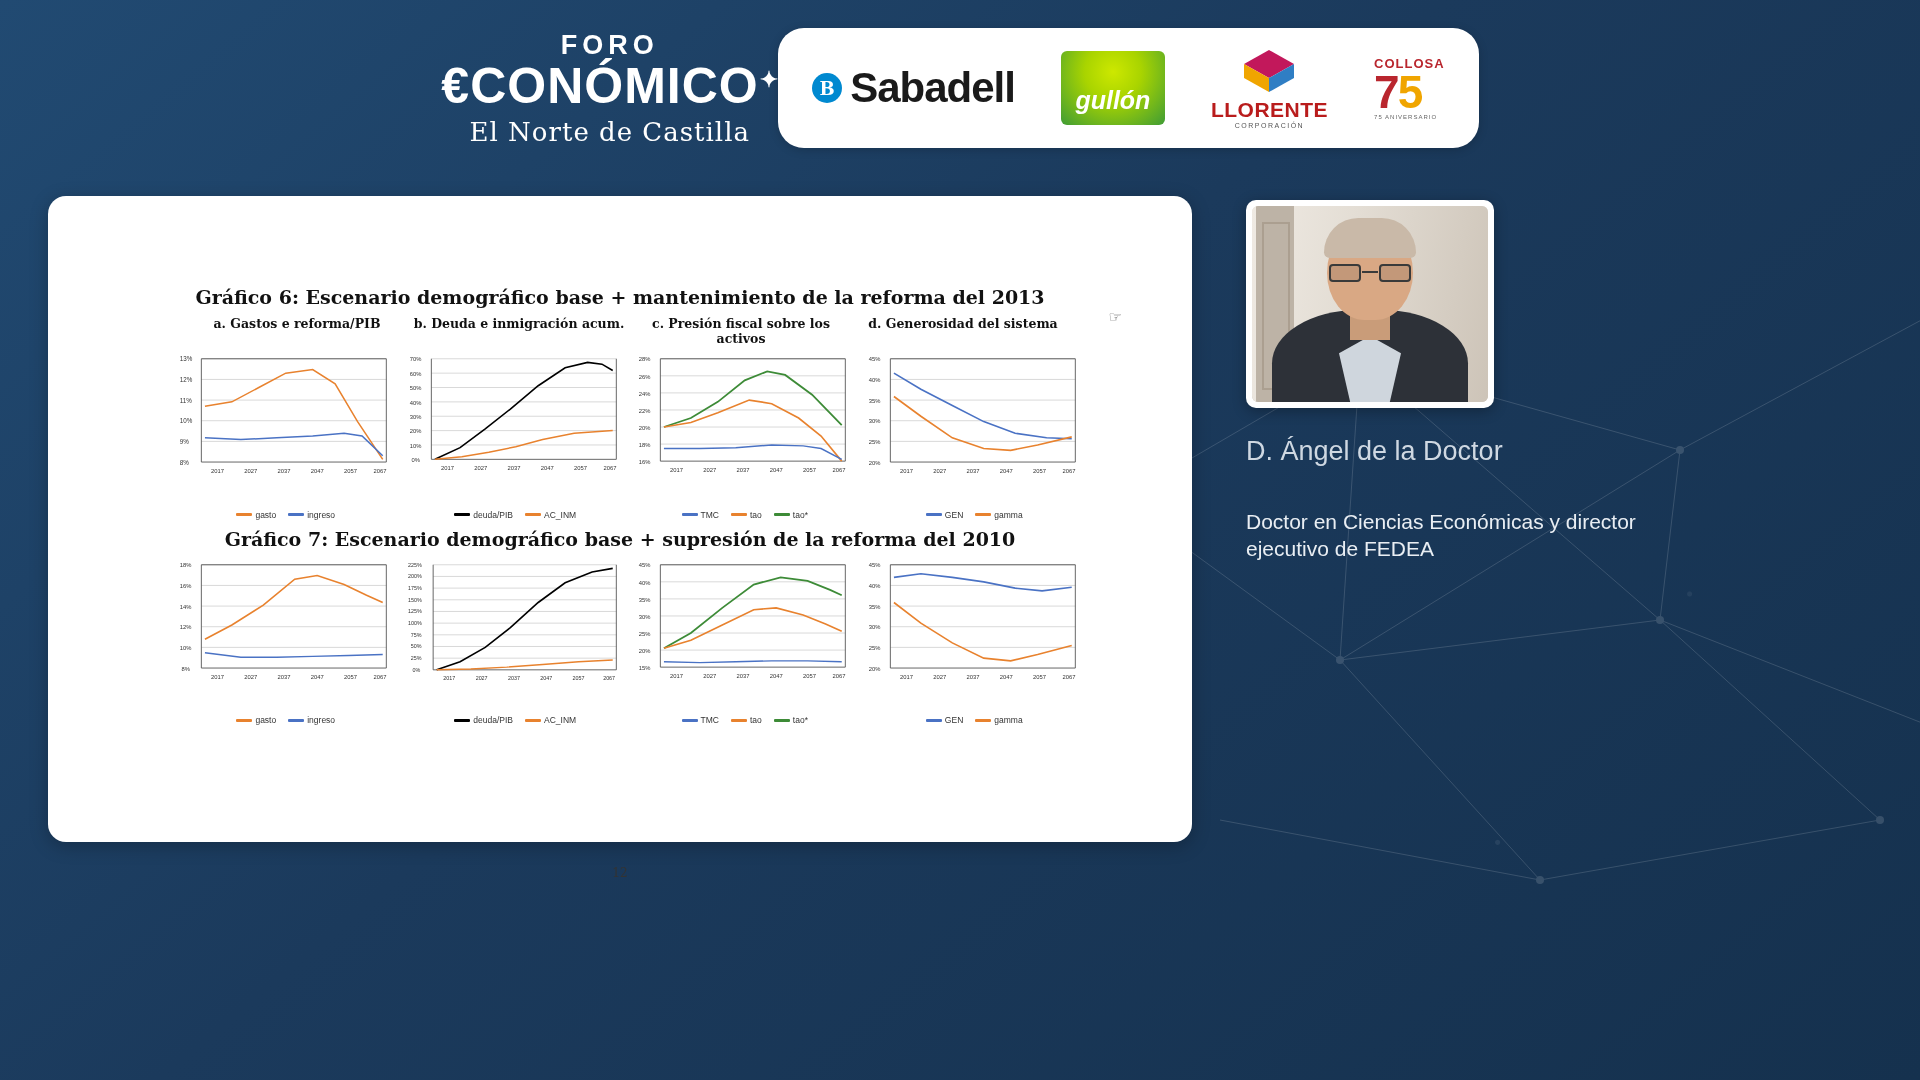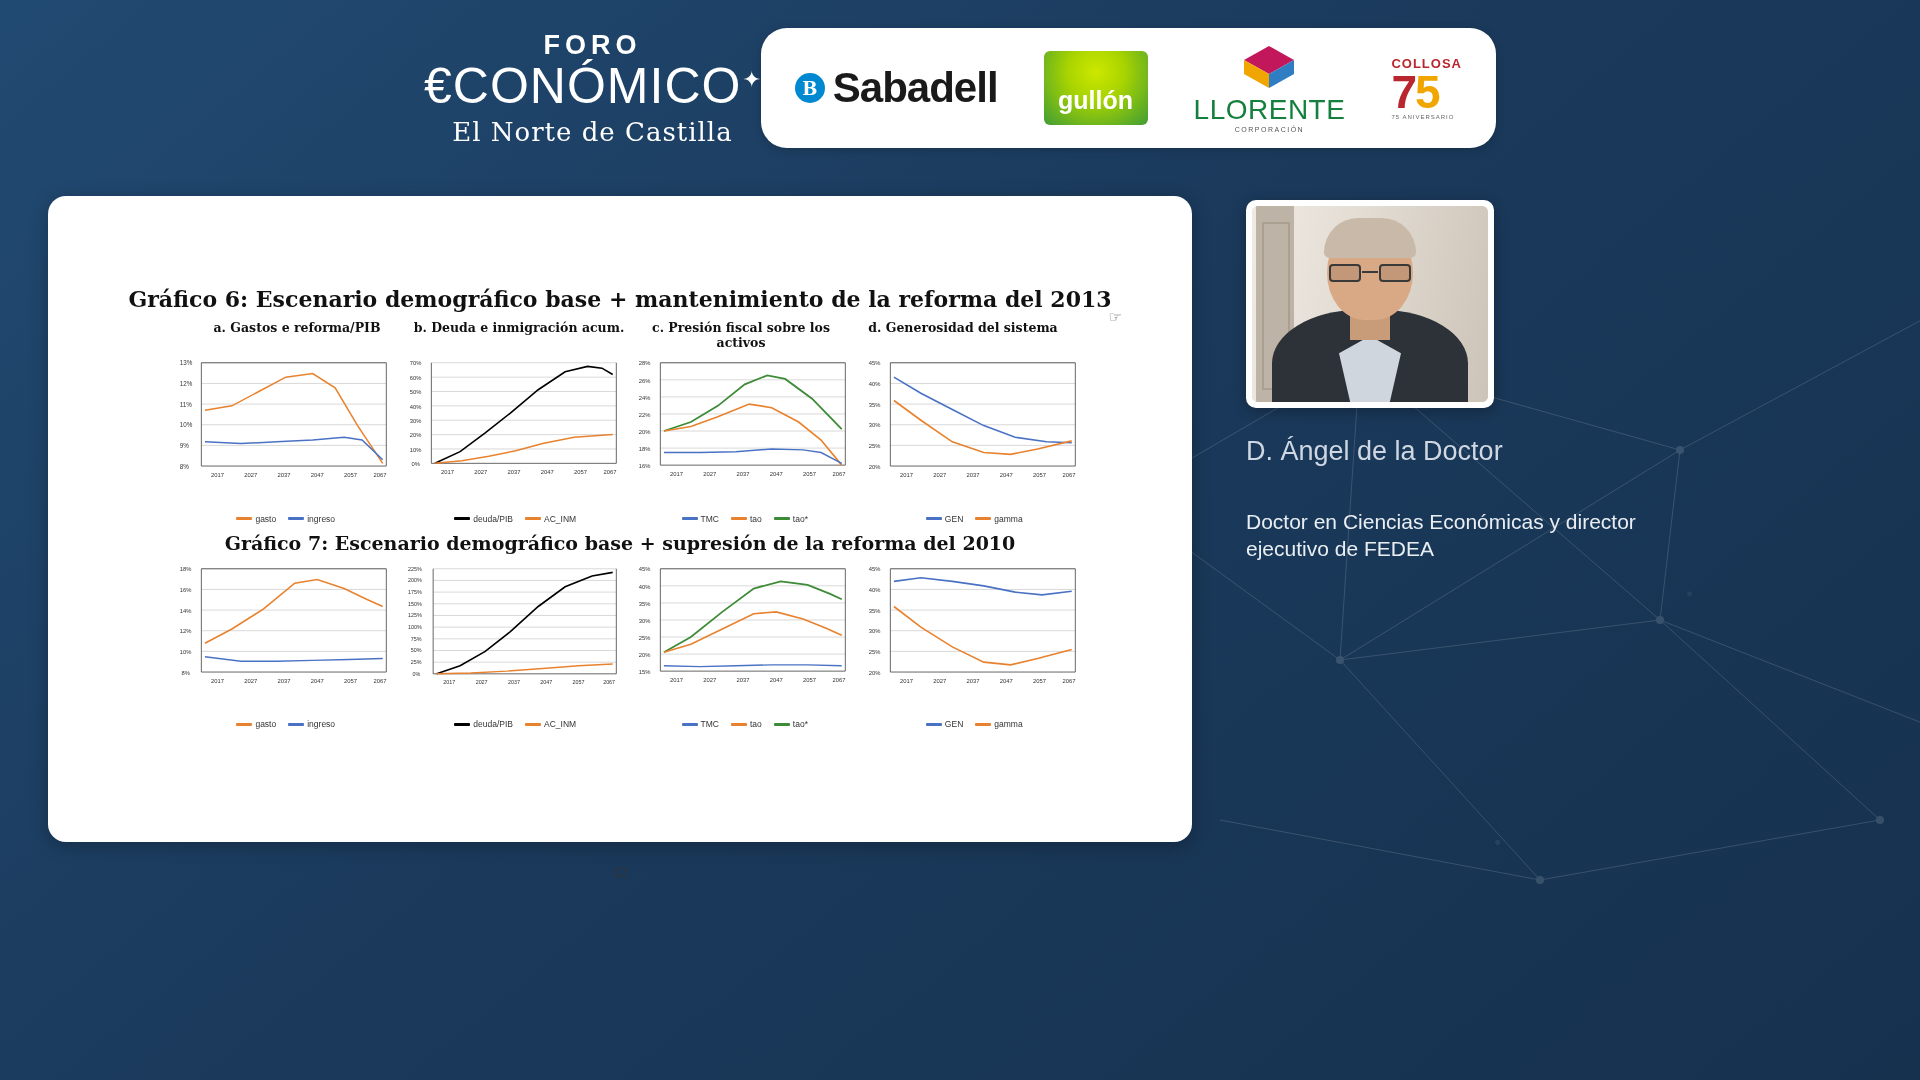--- a/index.html
+++ b/index.html
@@ -23,21 +23,21 @@
   
   .top-row {
     position: absolute; top: 28px; left: 0; width: 100%;
     display: flex; align-items: center; justify-content: center; 
   }
   .foro-logo { color: #fff; text-align: center; line-height: 1; }
   .foro-logo .l1 {
     font-size: 27px; font-weight: bold; letter-spacing: 5px;
   }
   .foro-logo .l2 {
-    font-size: 50px; font-weight: normal; letter-spacing: 1px; margin-top: 2px;
+    font-size: 50px; font-weight: bold; letter-spacing: 1px; margin-top: 2px;
     position: relative; display: inline-block;
   }
   .foro-logo .l2 .star { font-size: 22px; position: relative; top: -16px; left: 1px; }
   .foro-logo .l3 {
     font-family: "DejaVu Serif", serif; font-size: 26px; margin-top: 8px; letter-spacing: 1px;
   }
 
   .sponsor-card {
     background: #fff; border-radius: 26px; padding: 14px 34px;
     display: flex; align-items: center; gap: 46px; height: 120px;
@@ -49,25 +49,25 @@
     font-size: 18px; font-weight: bold; display: flex; align-items: center; justify-content: center;
     font-family: "DejaVu Serif", serif;
   }
   .sab .txt { font-size: 42px; font-weight: bold; color: #1a1a1a; letter-spacing: -1px; }
 
   .gullon {
     width: 104px; height: 74px; border-radius: 6px;
     background: radial-gradient(circle at 50% 28%, #cde800 0%, #a9d400 38%, #3f9c35 100%);
     display: flex; align-items: flex-end; justify-content: center; padding-bottom: 10px;
   }
-  .gullon span { color: #fff; font-size: 25px; font-weight: bold; }
+  .gullon span { color: #fff; font-size: 25px; font-weight: bold; font-style: italic; }
 
   .llorente { text-align: center; }
   .llorente .mark { display: flex; justify-content: center; margin-bottom: 4px; }
-  .llorente .name { font-size: 28px; font-weight: normal; color: #15803d; letter-spacing: .5px; }
+  .llorente .name { font-size: 21px; font-weight: bold; color: #b91c1c; letter-spacing: .5px; }
   .llorente .sub { font-size: 7px; color: #555; letter-spacing: 1.5px; }
 
   .collosa { text-align: left; }
   .collosa .top { font-size: 13px; font-weight: bold; color: #b9262e; letter-spacing: 1px; }
   .collosa .num {
     font-size: 46px; font-weight: bold; color: #b9262e; line-height: .95;
     letter-spacing: -2px; position: relative;
   }
   .collosa .num .five { color: #f0a500; }
   .collosa .bottom { font-size: 6px; color: #666; letter-spacing: 1px; }
@@ -75,21 +75,21 @@
   
   .slide-card {
     position: absolute; left: 48px; top: 196px; width: 1144px; height: 646px;
     background: #fff; border-radius: 18px; box-shadow: 0 4px 18px rgba(0,0,0,.25);
     padding: 18px 18px 10px 18px;
   }
   .slide-inner { position: relative; width: 100%; height: 100%; }
   .cursor { position: absolute; right: 52px; top: 22px; font-size: 15px; color: #666; }
 
   .slide-title {
-    font-family: "DejaVu Serif", serif; font-weight: bold; font-size: 22px; color: #111;
+    font-family: "DejaVu Serif", serif; font-weight: bold; font-size: 19px; color: #111;
     text-align: center; margin-top: 72px;
   }
   .slide-title-2 {
     font-family: "DejaVu Serif", serif; font-weight: bold; font-size: 19px; color: #111;
     text-align: center; margin-top: 8px;
   }
   .panel-titles {
     display: flex; margin: 8px 0 2px 0; padding: 0 100px 0 120px;
   }
   .panel-titles div {

